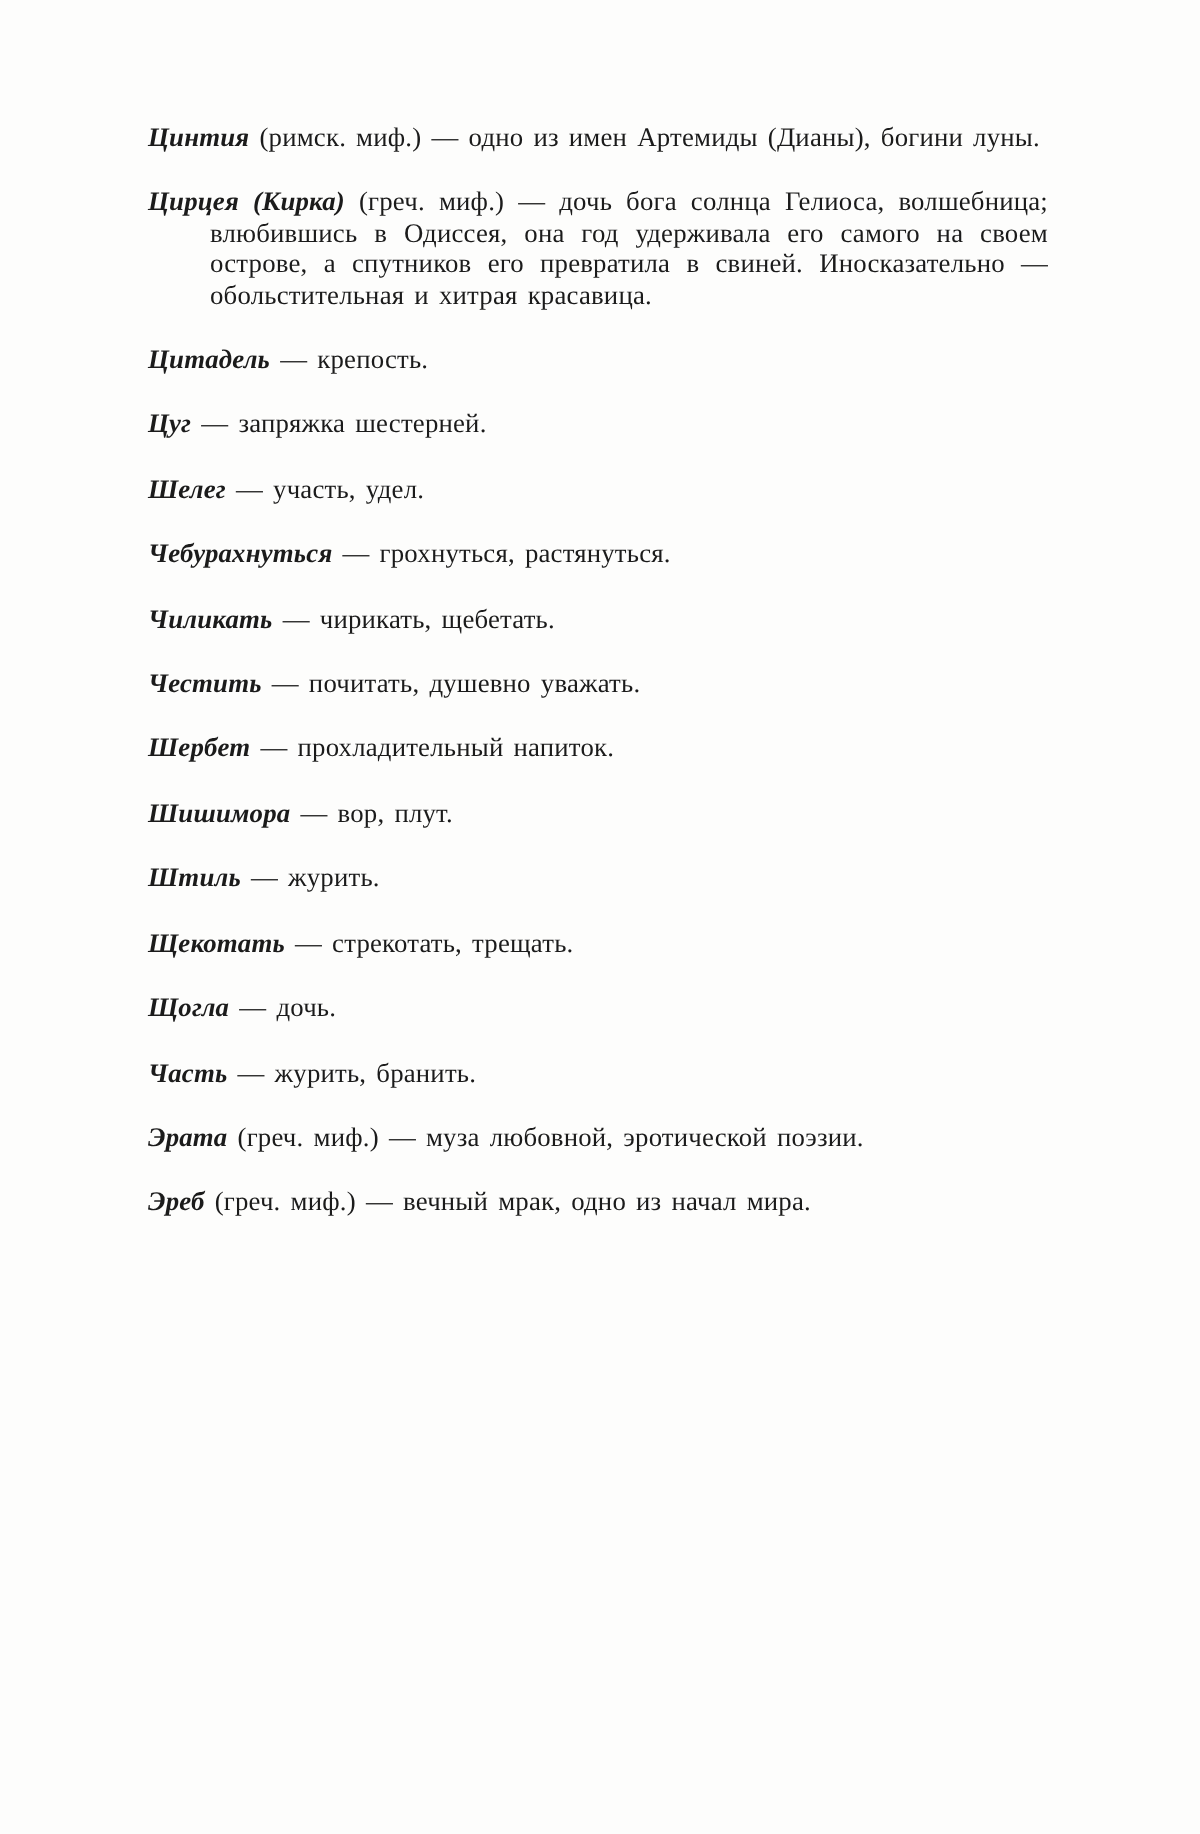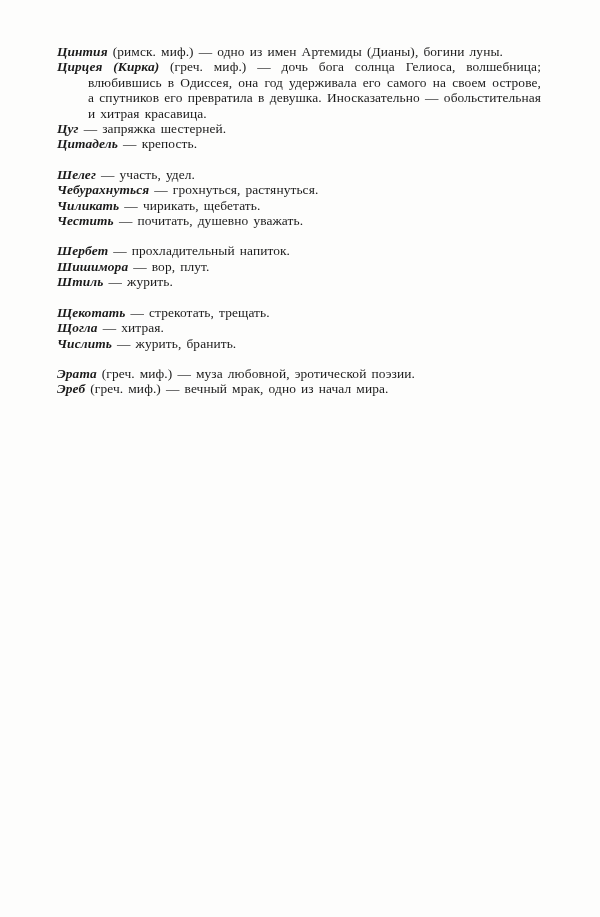--- a/index.html
+++ b/index.html
@@ -25,21 +25,21 @@
     line-height: 15.4px;
     letter-spacing: 0.1px;
   }
   .group {
     margin: 0 0 15px 0;
   }
   .group:last-child {
     margin-bottom: 0;
   }
   .entry {
-    margin: 0;
+    margin: 17px;
     padding-left: 31px;
     text-indent: -31px;
     text-align: justify;
     word-spacing: 1.6px;
   }
   .term {
     font-style: italic;
     font-weight: 700;
   }
   .note {
@@ -49,38 +49,38 @@
     font-weight: 400;
   }
 </style>
 </head>
 <body>
 
 <div class="page">
   <div class="text-block">
       <div class="group">
         <p class="entry"><span class="term">Цинтия</span><span class="note">&nbsp;(римск. миф.)</span><span class="sep"> — </span><span class="def">одно из имен Артемиды (Дианы), богини луны.</span></p>
-        <p class="entry"><span class="term">Цирцея (Кирка)</span><span class="note">&nbsp;(греч. миф.)</span><span class="sep"> — </span><span class="def">дочь бога солнца Гелиоса, волшебница; влюбившись в Одиссея, она год удерживала его самого на своем острове, а спутников его превратила в девушка. Иносказательно — обольстительная и хитрая красавица.</span></p>
+        <p class="entry"><span class="term">Цирцея (Кирка)</span><span class="note">&nbsp;(греч. миф.)</span><span class="sep"> — </span><span class="def">дочь бога солнца Гелиоса, волшебница; влюбившись в Одиссея, она год удерживала его самого на своем острове, а спутников его превратила в свиней. Иносказательно — обольстительная и хитрая красавица.</span></p>
+        <p class="entry"><span class="term">Цитадель</span><span class="sep"> — </span><span class="def">крепость.</span></p>
         <p class="entry"><span class="term">Цуг</span><span class="sep"> — </span><span class="def">запряжка шестерней.</span></p>
-        <p class="entry"><span class="term">Цитадель</span><span class="sep"> — </span><span class="def">крепость.</span></p>
       </div>
       <div class="group">
         <p class="entry"><span class="term">Шелег</span><span class="sep"> — </span><span class="def">участь, удел.</span></p>
         <p class="entry"><span class="term">Чебурахнуться</span><span class="sep"> — </span><span class="def">грохнуться, растянуться.</span></p>
         <p class="entry"><span class="term">Чиликать</span><span class="sep"> — </span><span class="def">чирикать, щебетать.</span></p>
         <p class="entry"><span class="term">Честить</span><span class="sep"> — </span><span class="def">почитать, душевно уважать.</span></p>
       </div>
       <div class="group">
         <p class="entry"><span class="term">Шербет</span><span class="sep"> — </span><span class="def">прохладительный напиток.</span></p>
         <p class="entry"><span class="term">Шишимора</span><span class="sep"> — </span><span class="def">вор, плут.</span></p>
         <p class="entry"><span class="term">Штиль</span><span class="sep"> — </span><span class="def">журить.</span></p>
       </div>
       <div class="group">
         <p class="entry"><span class="term">Щекотать</span><span class="sep"> — </span><span class="def">стрекотать, трещать.</span></p>
-        <p class="entry"><span class="term">Щогла</span><span class="sep"> — </span><span class="def">хитрая.</span></p>
-        <p class="entry"><span class="term">Числить</span><span class="sep"> — </span><span class="def">журить, бранить.</span></p>
+        <p class="entry"><span class="term">Щогла</span><span class="sep"> — </span><span class="def">дочь.</span></p>
+        <p class="entry"><span class="term">Часть</span><span class="sep"> — </span><span class="def">журить, бранить.</span></p>
       </div>
       <div class="group">
         <p class="entry"><span class="term">Эрата</span><span class="note">&nbsp;(греч. миф.)</span><span class="sep"> — </span><span class="def">муза любовной, эротической поэзии.</span></p>
         <p class="entry"><span class="term">Эреб</span><span class="note">&nbsp;(греч. миф.)</span><span class="sep"> — </span><span class="def">вечный мрак, одно из начал мира.</span></p>
       </div>
     </div>
 </div>
 
 </body></html>

